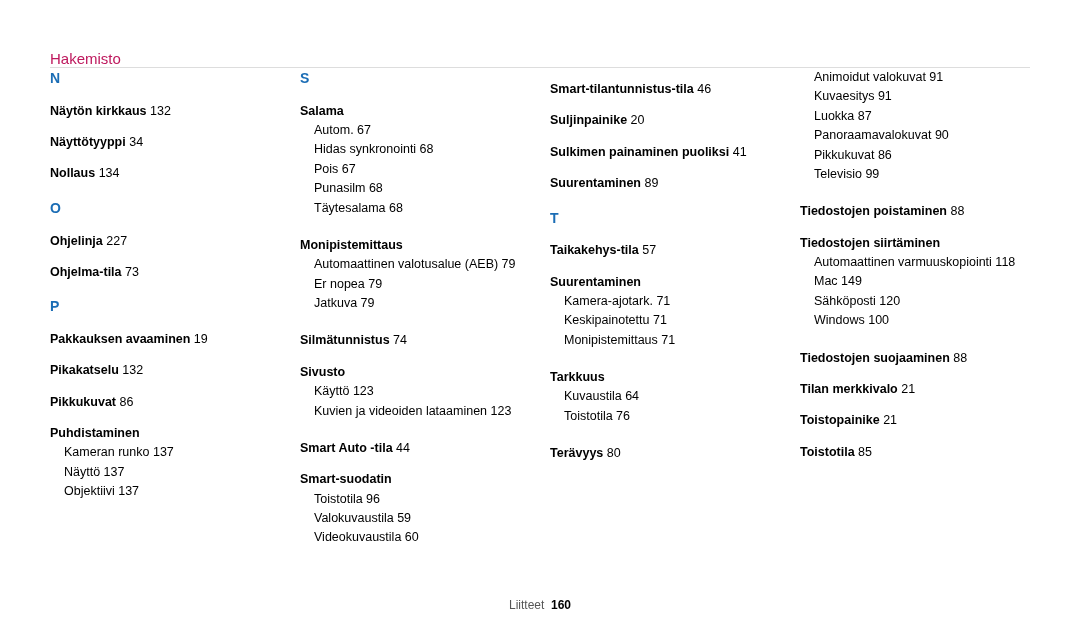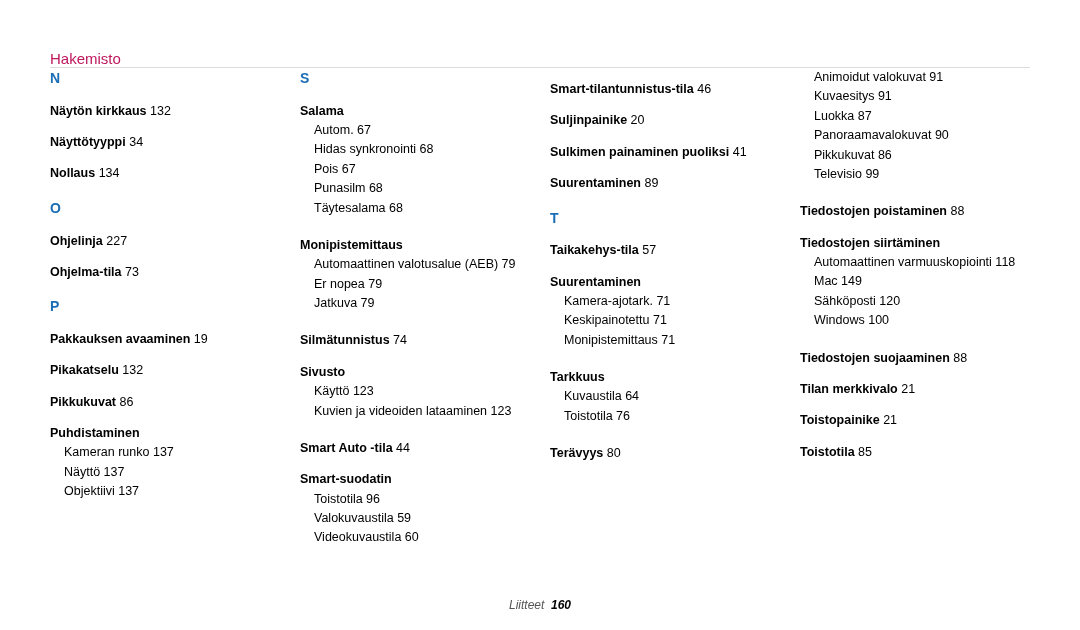--- a/index.html
+++ b/index.html
@@ -42,21 +42,20 @@
   .sub .pg { font-weight: 400; text-align: center; }
   .gap { height: 6px; }
   .footer {
     position: absolute;
     bottom: 18px;
     left: 0;
     width: 100%;
     text-align: center;
     font-size: 12px;
     color: #555;
-    font-style: italic;
   }
   .footer b { color: #000; font-weight: 700; }
 </style>
 </head>
 <body>
 
 <div class="page-header">Hakemisto</div>
 
 <div class="columns">
   <div class="col">

